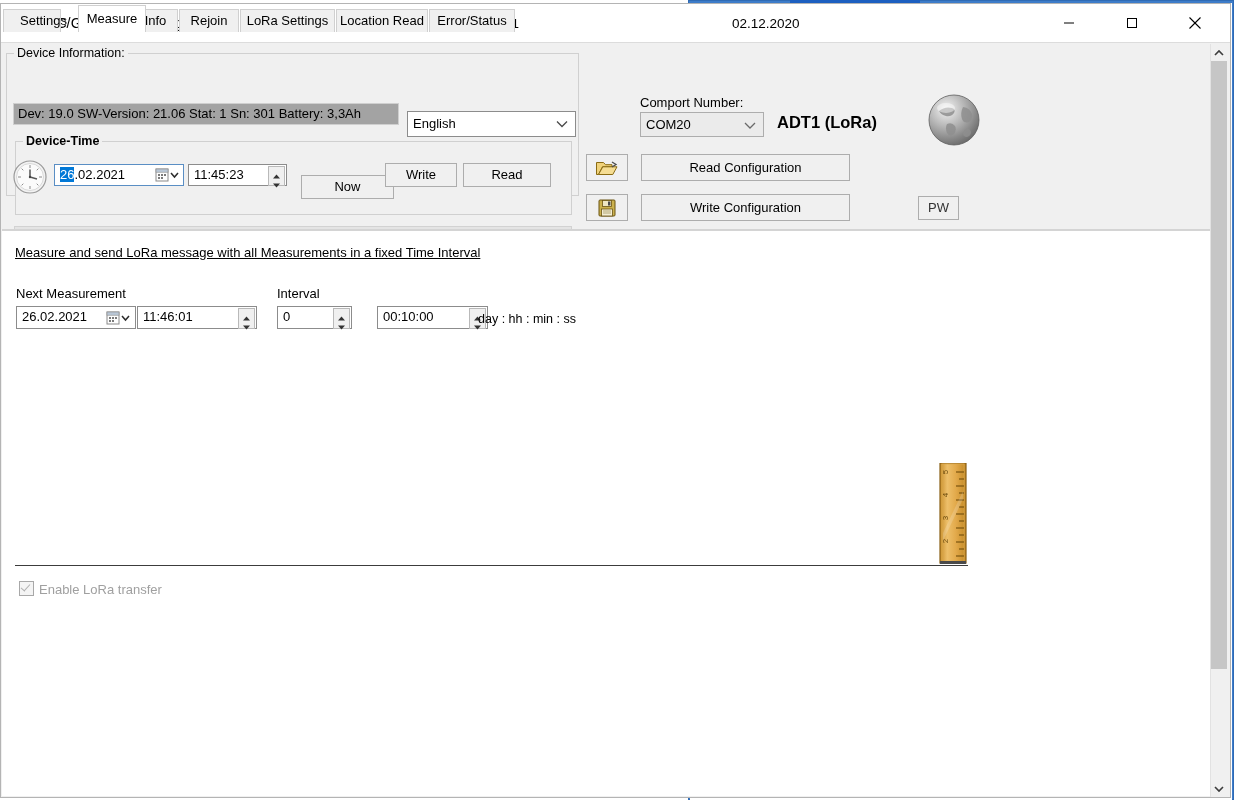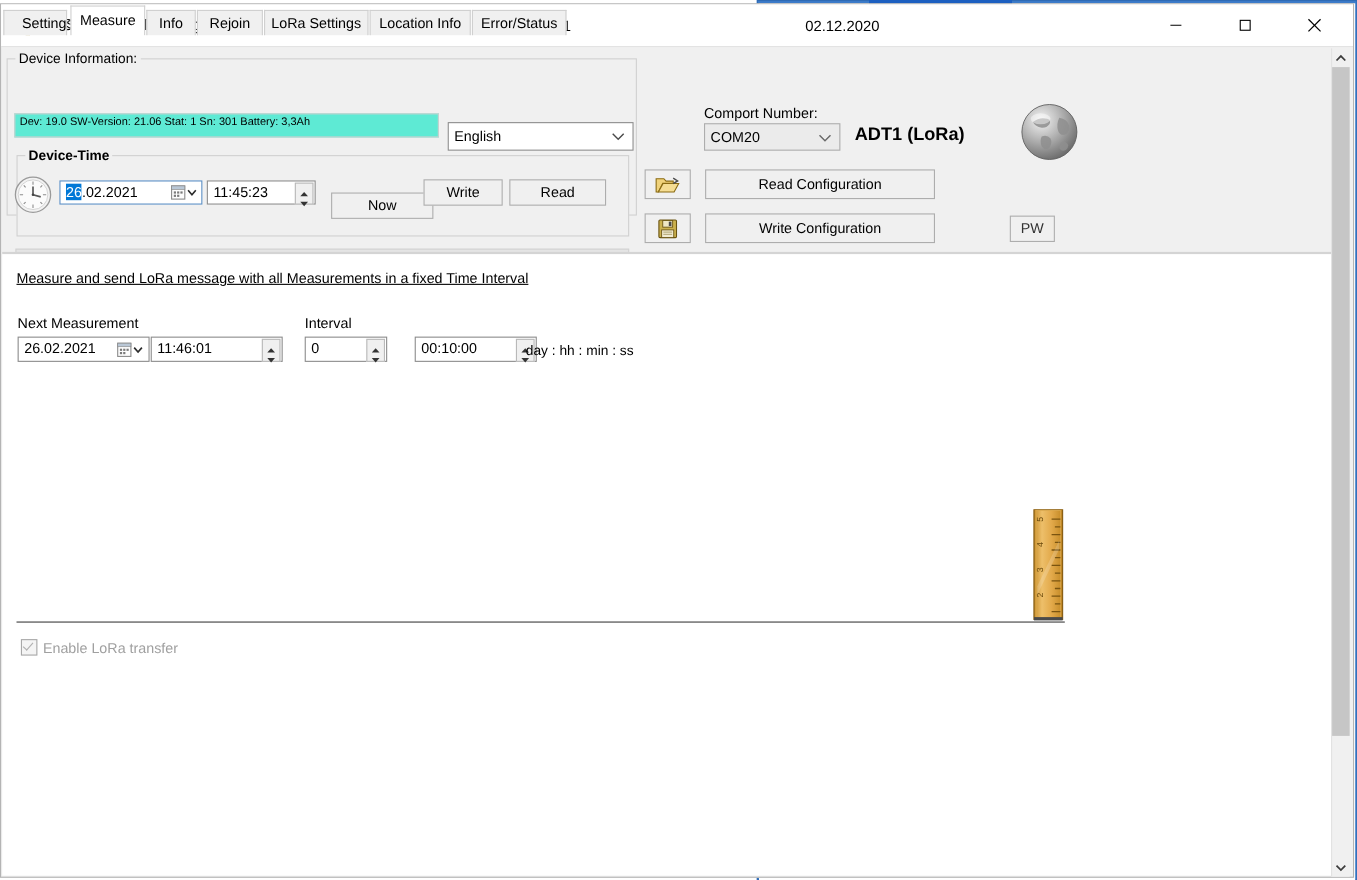--- a/index.html
+++ b/index.html
@@ -111,24 +111,24 @@
     font-size: 12.5px;
     color: #000;
     white-space: nowrap;
   }
 
   .dev-info-box { left: 4px; top: 10px; width: 573px; height: 143px; }
   .dev-info-field {
     position: absolute;
     left: 11px; top: 60px;
     width: 386px; height: 22px;
-    background: #5eead4;
+    background: #a3a3a3;
     border: 1px solid #cfcfcf;
     box-sizing: border-box;
-    font-size: 10px;
+    font-size: 13px;
     color: #000;
     padding: 2px 3px 0 4px;
     white-space: nowrap;
     overflow: hidden;
   }
 
   
   .combo {
     position: absolute;
     background: #ffffff;
@@ -585,25 +585,25 @@
 
       <div class="wide-btn wb-write">Write Configuration</div>
       <div class="wide-btn wb-read">Read Configuration</div>
       <div class="wide-btn btn-pw">PW</div>
     </div>
 
     <div class="tabstrip"></div>
     <div class="tabstrip-line"></div>
 
     <div class="tab" style="left:2px;width:58px;padding-left:16px;">Settings</div>
-    <div class="tab active" style="left:63px;width:68px;">Measure</div>
+    <div class="tab active" style="left:77px;width:68px;">Measure</div>
     <div class="tab" style="left:132px;width:45px;">Info</div>
     <div class="tab" style="left:178px;width:60px;">Rejoin</div>
     <div class="tab" style="left:239px;width:95px;">LoRa Settings</div>
-    <div class="tab" style="left:335px;width:92px;">Location Info</div>
+    <div class="tab" style="left:335px;width:92px;">Location Read</div>
     <div class="tab" style="left:428px;width:86px;">Error/Status</div>
 
     <div class="tabpage">
 
       <span class="page-heading">Measure and send LoRa message with all Measurements in a fixed Time Interval</span>
 
       <span class="field-label lbl-next">Next Measurement</span>
       <span class="field-label lbl-interval">Interval</span>
 
       <div class="time-field nm-date">

